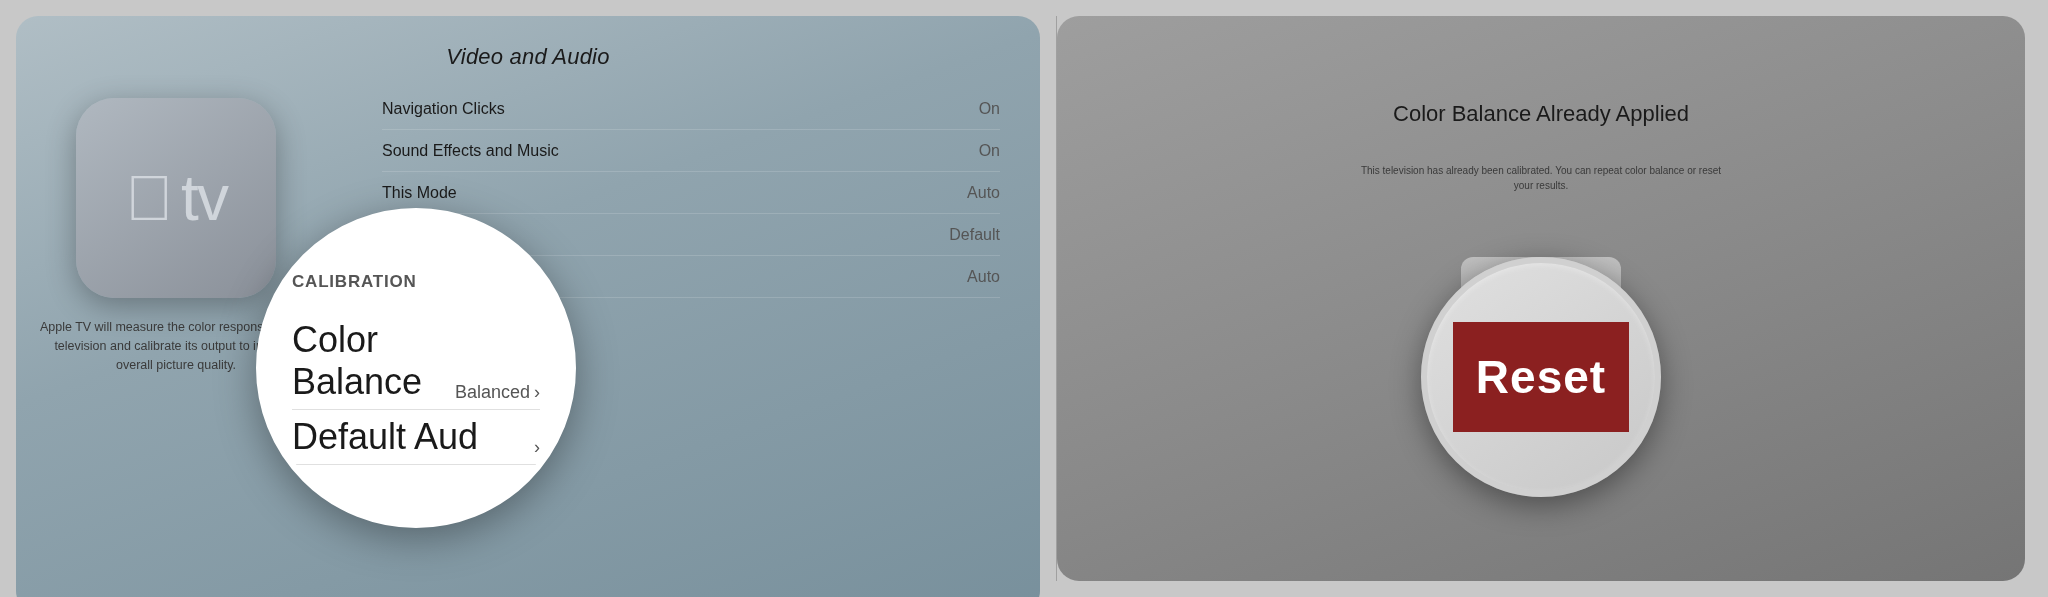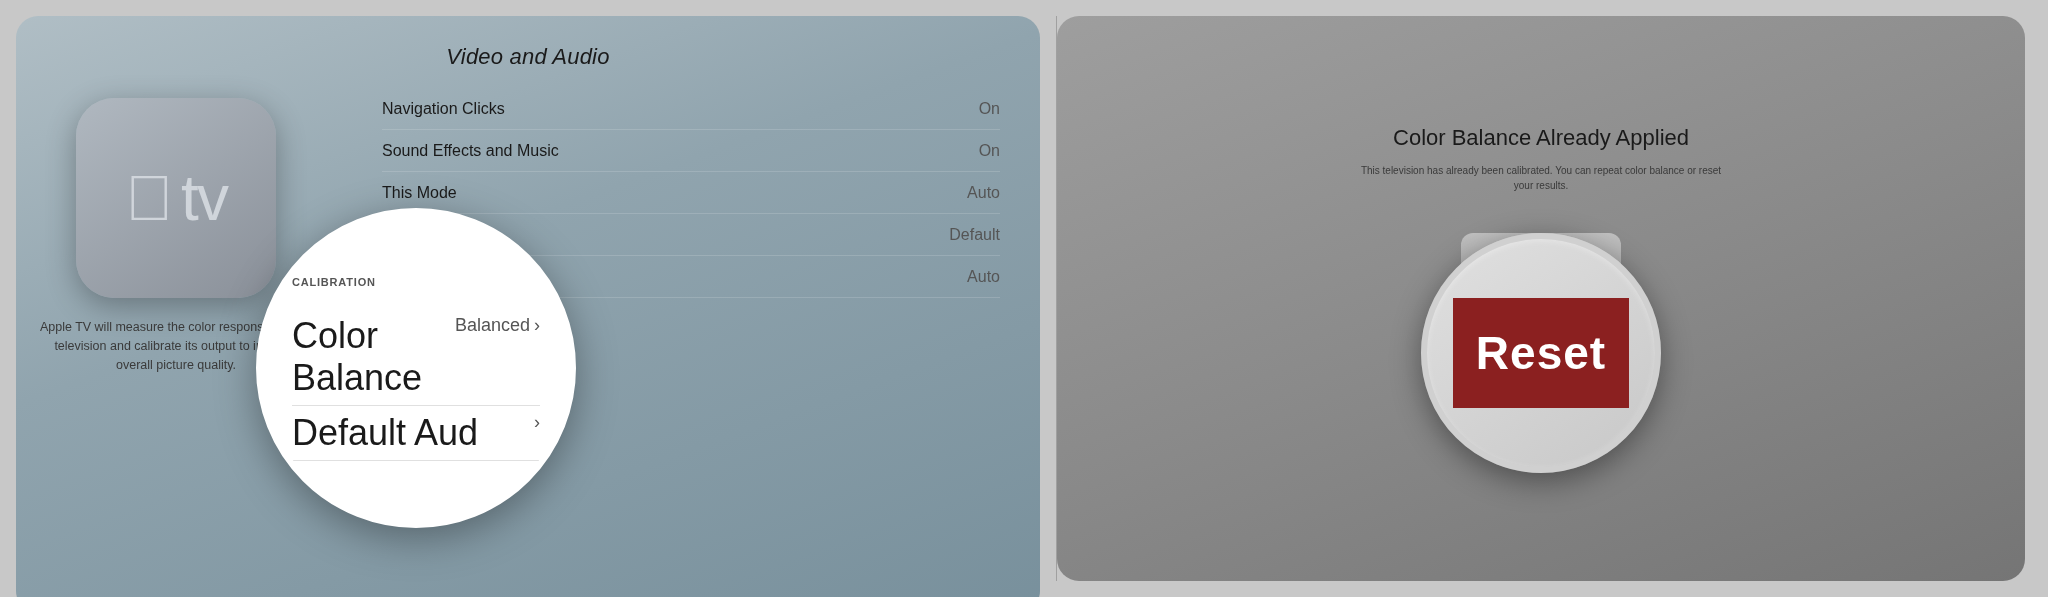--- a/index.html
+++ b/index.html
@@ -135,35 +135,35 @@
       top: 120px;
       overflow: hidden;
       display: flex;
       flex-direction: column;
       justify-content: center;
       padding: 20px 30px;
       z-index: 10;
     }
 
     .mag-section-header {
-      font-size: 11px;
+      font-size: 17px;
       font-weight: 700;
       color: #555;
       letter-spacing: 0.8px;
       margin-bottom: 21px;
     }
 
     .mag-item {
       font-size: 36px;
       font-weight: 500;
       color: #1a1a1a;
       padding: 6px 0;
       border-bottom: 1px solid #e0e0e0;
       display: flex;
-      align-items: flex-start;
+      align-items: flex-end;
       justify-content: space-between;
     }
 
     .mag-item-value {
       font-size: 18px;
       color: #555;
       display: flex;
       align-items: center;
       gap: 4px;
     }
@@ -180,20 +180,21 @@
       height: 565px;
       background: linear-gradient(160deg, #9e9e9e 0%, #8a8a8a 50%, #757575 100%);
       border-radius: 22px;
       margin: 16px 16px 16px 0;
       display: flex;
       flex-direction: column;
       align-items: center;
       justify-content: center;
       position: relative;
       overflow: hidden;
+      gap: 24px;
     }
 
     .color-balance-title {
       font-size: 22px;
       color: #1a1a1a;
       font-weight: 400;
       margin-bottom: 12px;
       text-align: center;
     }
 

